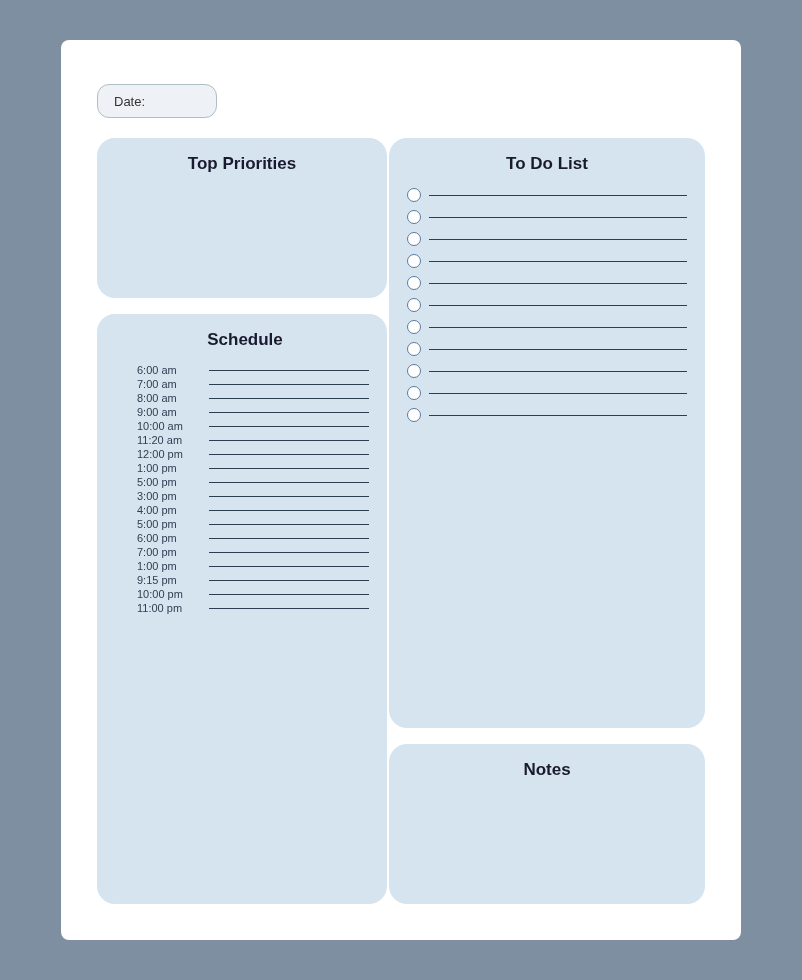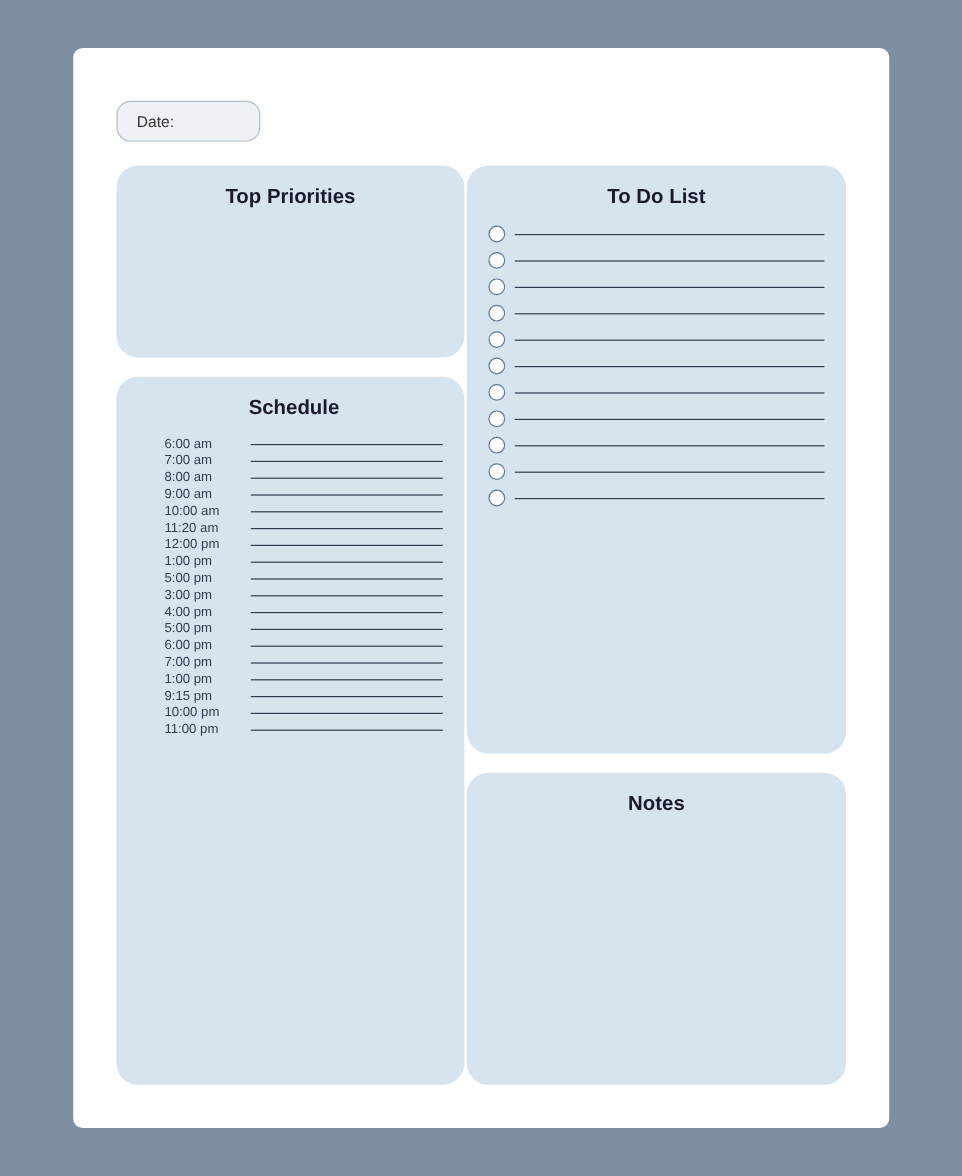--- a/index.html
+++ b/index.html
@@ -149,21 +149,21 @@
     }
 
     .todo-line {
       flex: 1;
       border-bottom: 1px solid #2c3e50;
       height: 1px;
     }
 
     
     .notes-card {
-      height: 260px;
+      height: 160px;
     }
   </style>
 </head>
 <body>
 
 <div class="page">
 
   <div class="header">
     <div class="date-box">
       <span>Date:</span>

